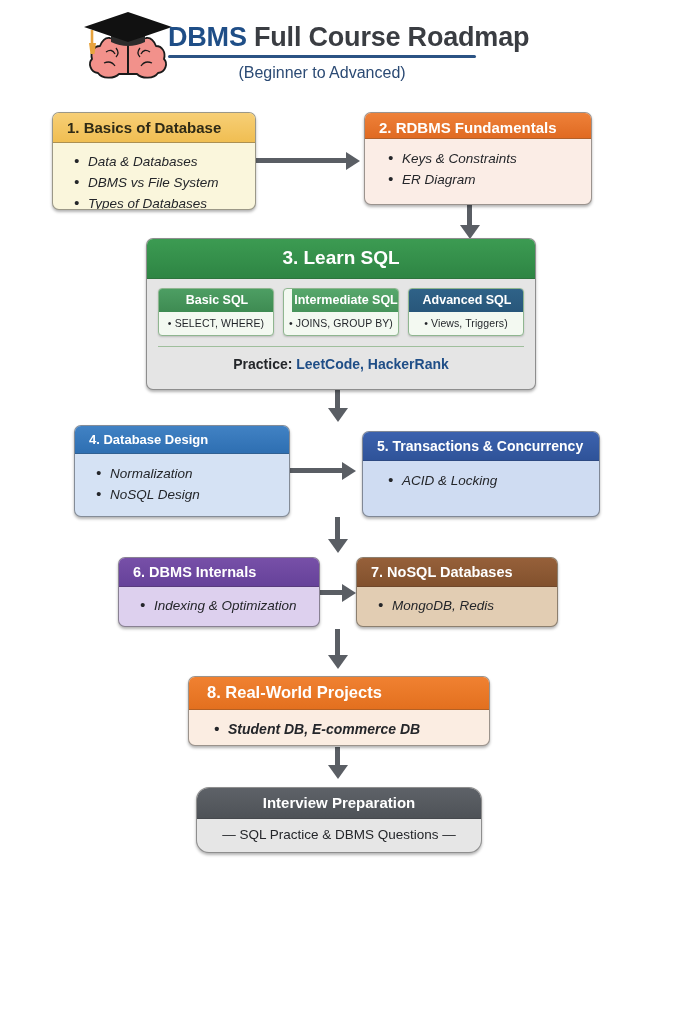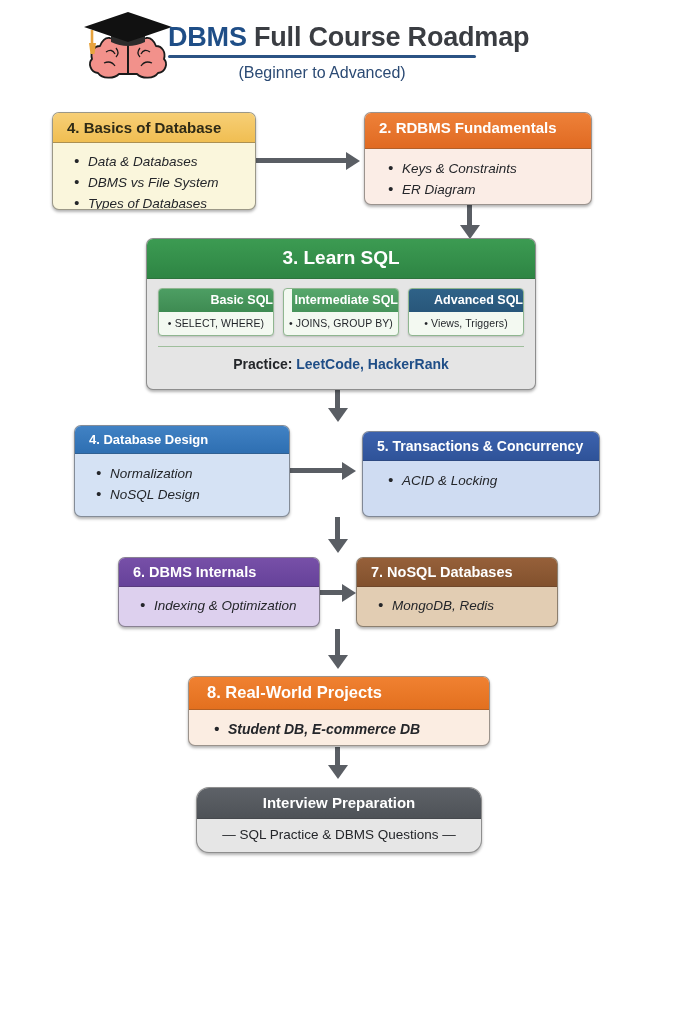--- a/index.html
+++ b/index.html
@@ -39,33 +39,33 @@
   #box1{left:52px;top:112px;width:204px;height:98px;background:#FAF6DC;}
   #box1 .hd{background:#F3C濃;}
   #box1 .hd{background:linear-gradient(#F7CF76,#F0BE52);color:#2E2A16;
             font-size:15px;padding:6px 0 6px 14px;
             border-bottom:1.2px solid rgba(0,0,0,.30);}
   #box1 .bd{padding:8px 0 0 18px;}
 
   
   #box2{left:364px;top:112px;width:228px;height:93px;background:#FBEDE6;}
   #box2 .hd{background:linear-gradient(#EE8139,#E06A22);color:#ffffff;
-            font-size:15px;padding:6px 0 12px 14px;
+            font-size:15px;padding:6px 0 2px 14px;
             border-bottom:1.2px solid rgba(0,0,0,.25);}
   #box2 .bd{padding:9px 0 0 20px;}
 
   
   #box3{left:146px;top:238px;width:390px;height:152px;background:#e5e5e5;}
   #box3 .hd{background:linear-gradient(#3C9B52,#2E8544);color:#ffffff;
             font-size:19px;text-align:center;padding:8px 0 9px 0;
             border-bottom:1.2px solid rgba(0,0,0,.25);}
   .sqlrow{display:flex;gap:9px;padding:9px 11px 0 11px;}
   .sqlcard{flex:1;border:1.1px solid #8FB690;border-radius:4px;overflow:hidden;
            background:#F3F9F1;box-shadow:0 1px 2px rgba(0,0,0,.18);}
-  .sqlcard .sh{color:#fff;font-weight:bold;font-size:12.5px;text-align:right;
+  .sqlcard .sh{color:#fff;font-weight:bold;font-size:12.5px;text-align:center;
                padding:4px 0 5px 2px;}
   .sqlcard .sb{font-size:10.5px;color:#1F2227;text-align:center;
                padding:5px 2px 6px 2px;letter-spacing:.1px;white-space:nowrap;}
   .sqlcard.c1 .sh{background:linear-gradient(#4D9E63,#3E8B52);}
   .sqlcard.c2 .sh{background:linear-gradient(#57A86C,#46935A);margin-left:8px;}
   .sqlcard.c3 .sh{background:linear-gradient(#2F6288,#28577A);}
   .practice{margin:10px 11px 0 11px;border-top:1.2px solid #9FBF9C;
             text-align:center;font-size:14px;font-weight:bold;color:#24262A;
             padding-top:9px;}
   .practice .nv{color:#1F4E87;}
@@ -195,21 +195,21 @@
     <div class="vline" style="left:335px;top:629px;height:28px;"></div>
     <div class="ahead-d" style="left:327.5px;top:655px;"></div>
   </div>
 
   <div class="conn">
     <div class="vline" style="left:335px;top:747px;height:20px;"></div>
     <div class="ahead-d" style="left:327.5px;top:765px;"></div>
   </div>
 
   <div class="box" id="box1">
-    <div class="hd">4. Basics of Database</div>
+    <div class="hd">1. Basics of Database</div>
     <div class="bd">
       <ul>
         <li>Data &amp; Databases</li>
         <li>DBMS vs File System</li>
         <li>Types of Databases</li>
       </ul>
     </div>
   </div>
 
   <div class="box" id="box2">

